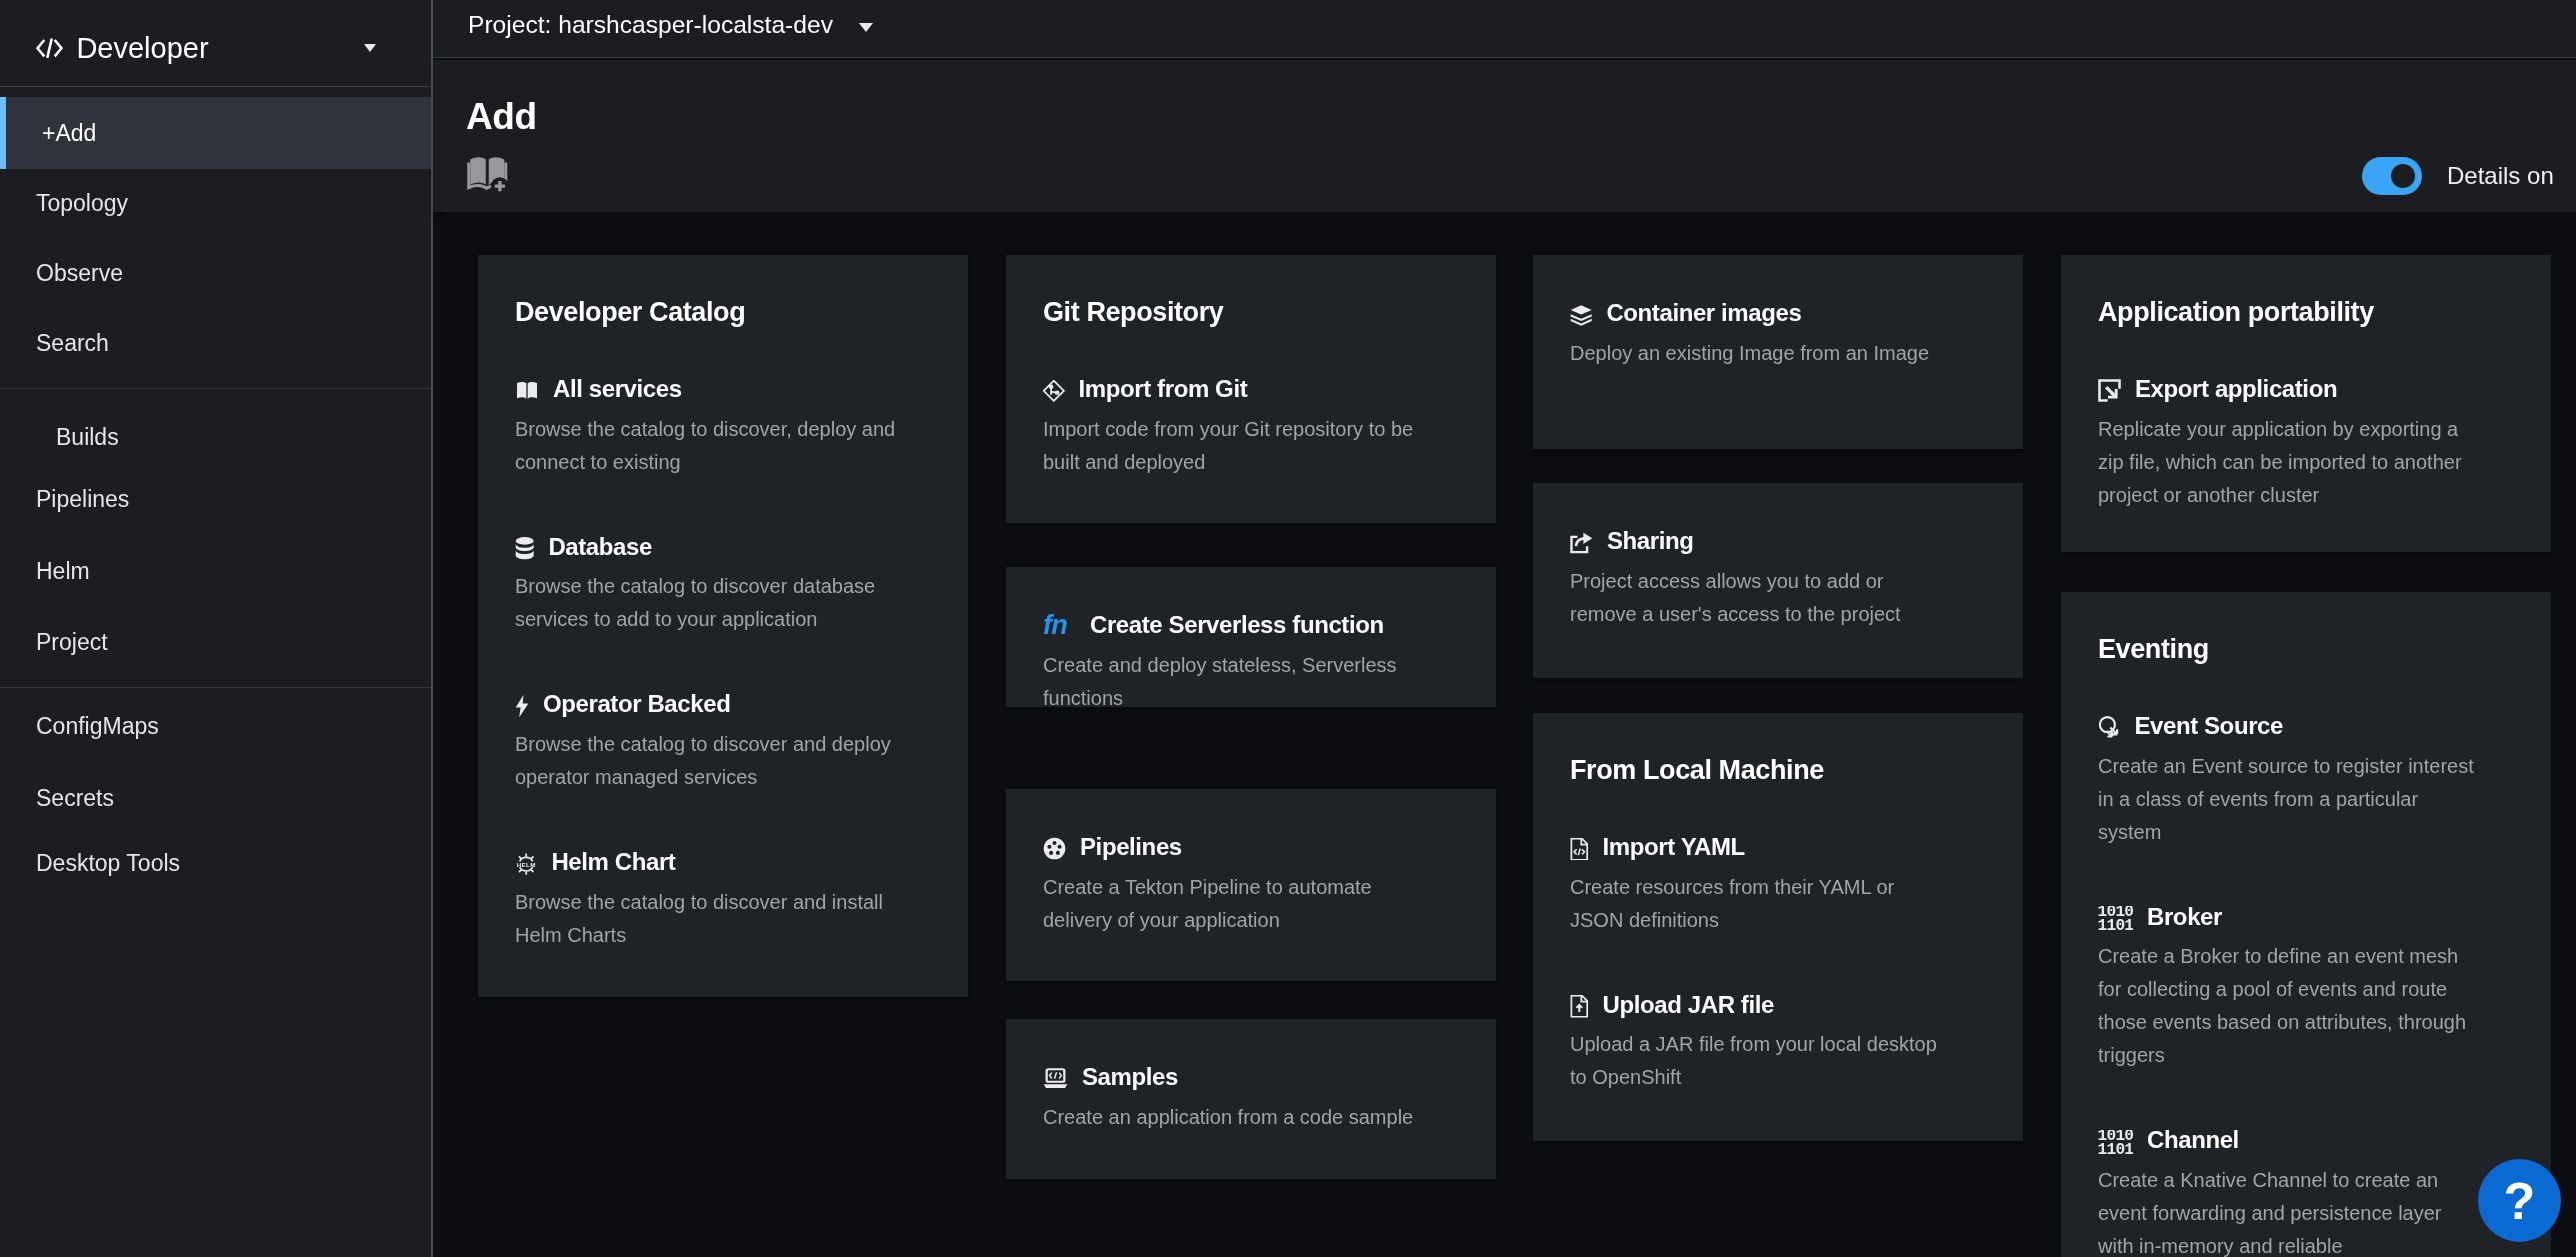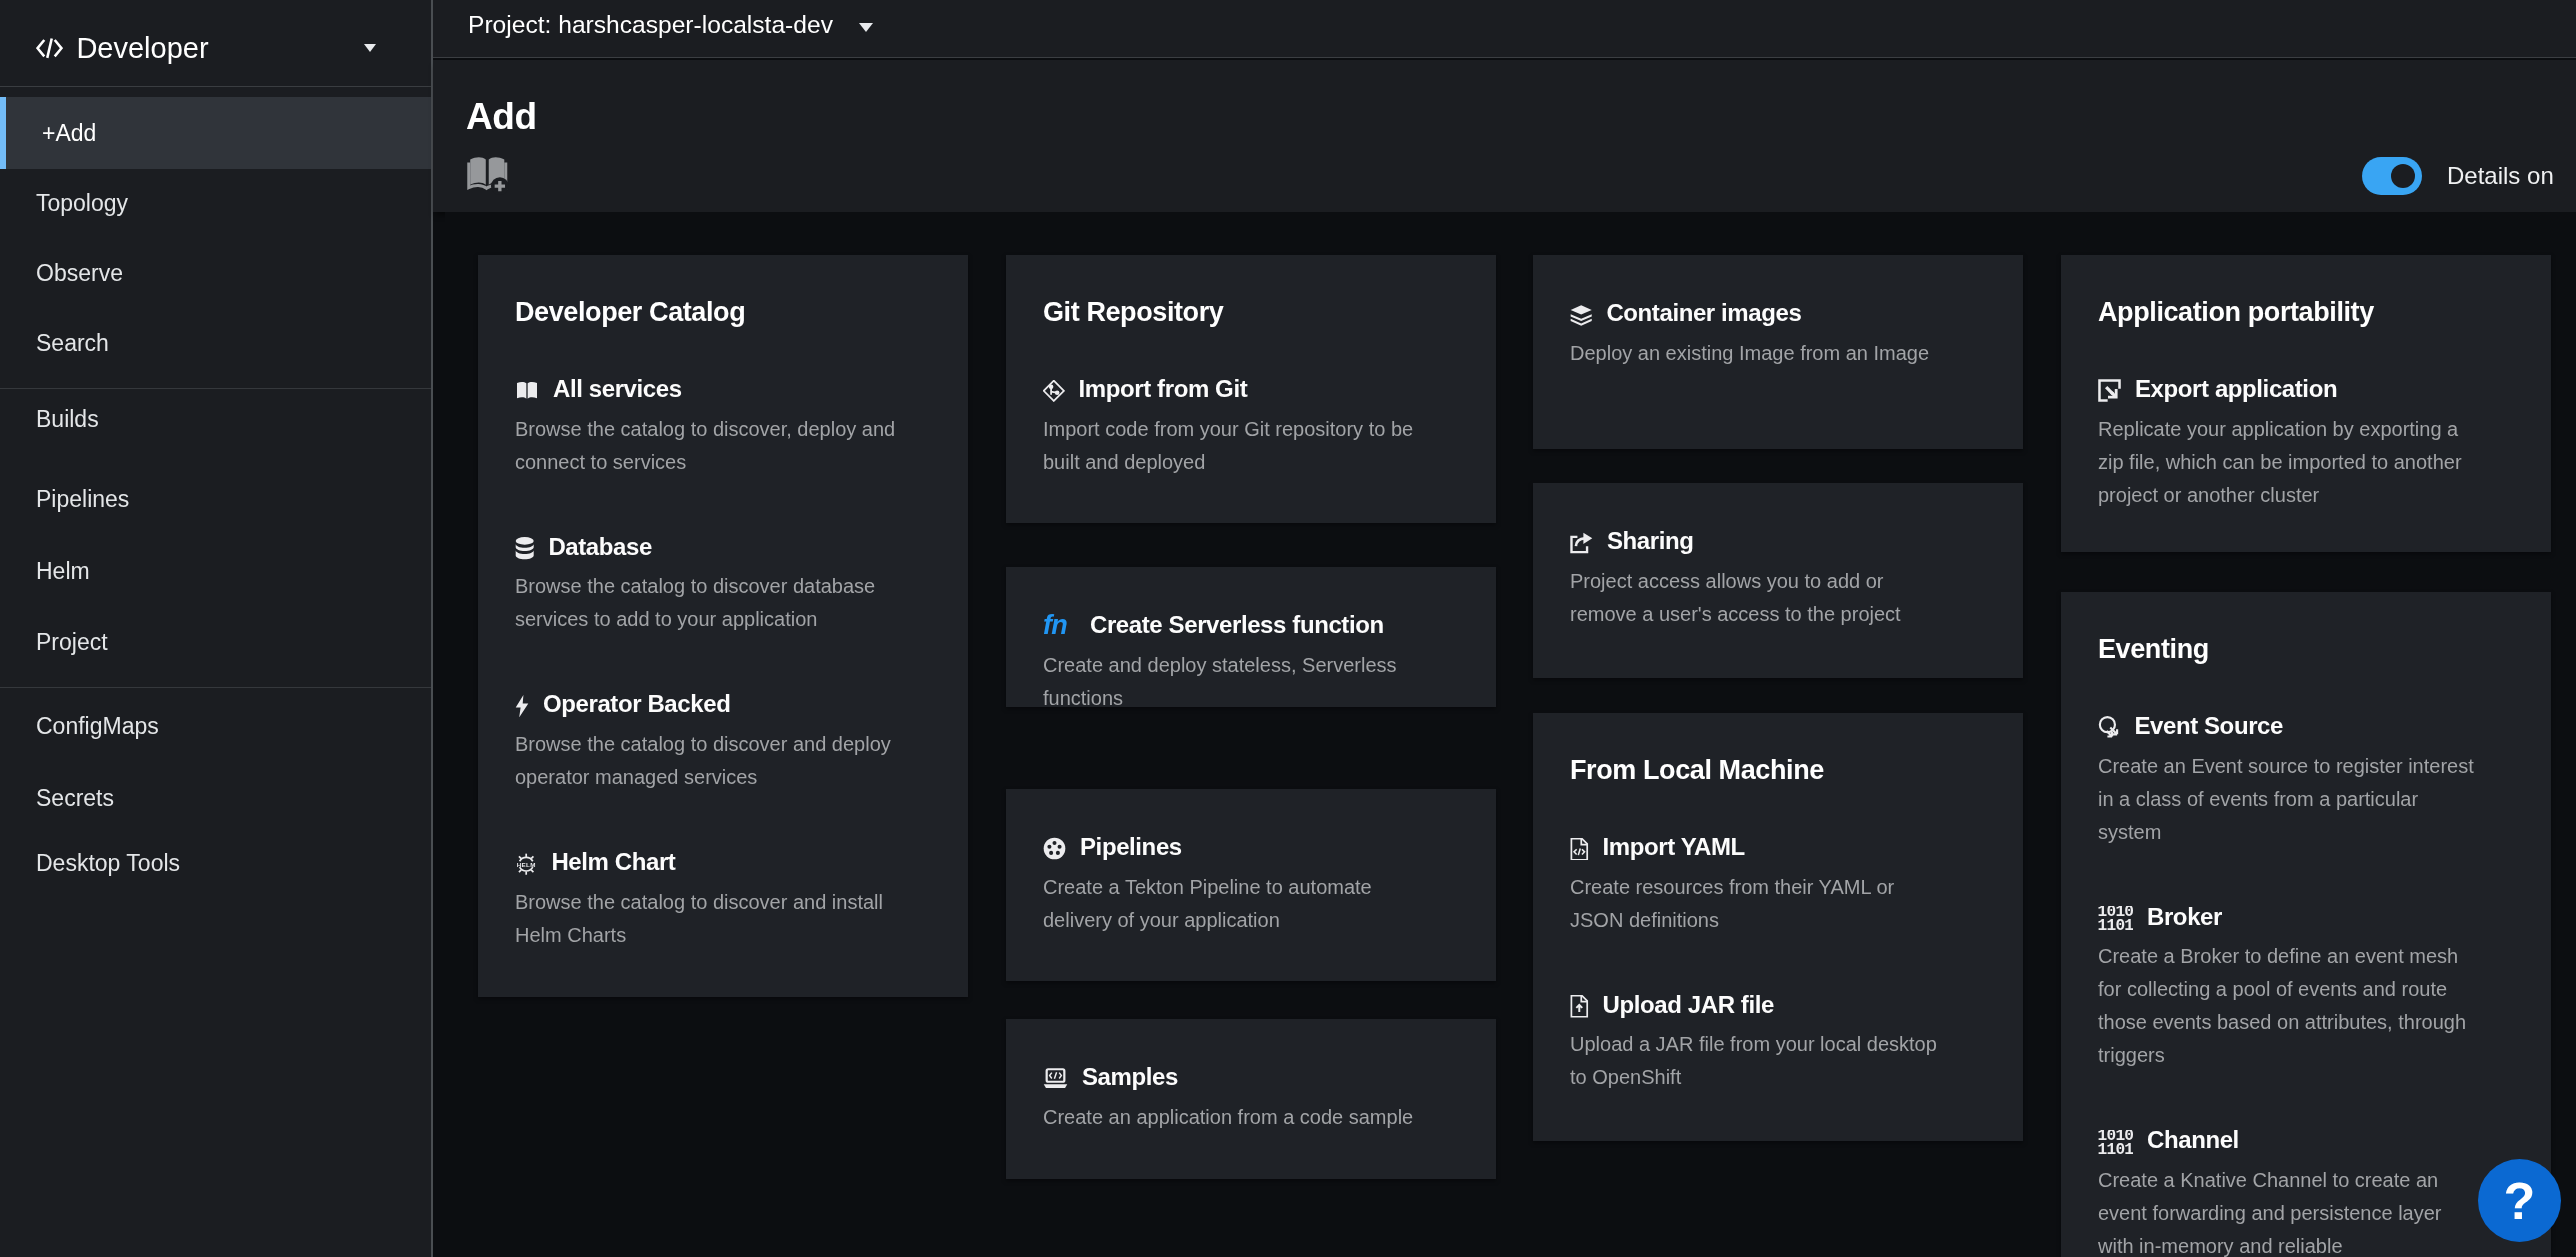--- a/index.html
+++ b/index.html
@@ -60,21 +60,21 @@
       <span>Developer</span>
     </div>
     <div class="caret"></div>
   </div>
   <nav>
     <div class="nav-item active" style="top:0px;">+Add</div>
     <div class="nav-item" style="top:70px;text-align:right;">Topology</div>
     <div class="nav-item" style="top:140px;">Observe</div>
     <div class="nav-item" style="top:210px;">Search</div>
     <div class="nav-div" style="top:291px;"></div>
-    <div class="nav-item" style="top:286px;">Builds</div>
+    <div class="nav-item" style="top:304px;margin-left:20px;">Builds</div>
     <div class="nav-item" style="top:366px;">Pipelines</div>
     <div class="nav-item" style="top:438px;">Helm</div>
     <div class="nav-item" style="top:509px;">Project</div>
     <div class="nav-div" style="top:590px;"></div>
     <div class="nav-item" style="top:593px;">ConfigMaps</div>
     <div class="nav-item" style="top:665px;">Secrets</div>
     <div class="nav-item" style="top:730px;">Desktop Tools</div>
   </nav>
 </div>
 
@@ -106,21 +106,21 @@
       <div class="item">
         <div class="ihead">
             <svg width="24" height="20" viewBox="0 0 36 30">
               <path d="M3 3 C9 0.5 14 1 17 3.5 L17 26.5 C14 24 9 23.5 3 26 Z" fill="#ececee"></path>
               <path d="M33 3 C27 0.5 22 1 19 3.5 L19 26.5 C22 24 27 23.5 33 26 Z" fill="#ececee"></path>
             </svg>
             <span>All services</span>
           </div>
         <div class="idesc">
             <div>Browse the catalog to discover, deploy and</div>
-            <div>connect to services</div>
+            <div>connect to existing</div>
           </div>
       </div>
       <div class="item">
         <div class="ihead">
             <svg width="19.4" height="22.4" viewBox="0 0 28 32">
               <ellipse cx="14" cy="5.5" rx="13" ry="5.5" fill="#ececee"></ellipse>
               <path d="M1 10 C1 13 7 15.5 14 15.5 C21 15.5 27 13 27 10 L27 14.5 C27 17.5 21 20 14 20 C7 20 1 17.5 1 14.5 Z" fill="#ececee"></path>
               <path d="M1 19 C1 22 7 24.5 14 24.5 C21 24.5 27 22 27 19 L27 26.5 C27 29.5 21 32 14 32 C7 32 1 29.5 1 26.5 Z" fill="#ececee"></path>
             </svg>
             <span>Database</span>

